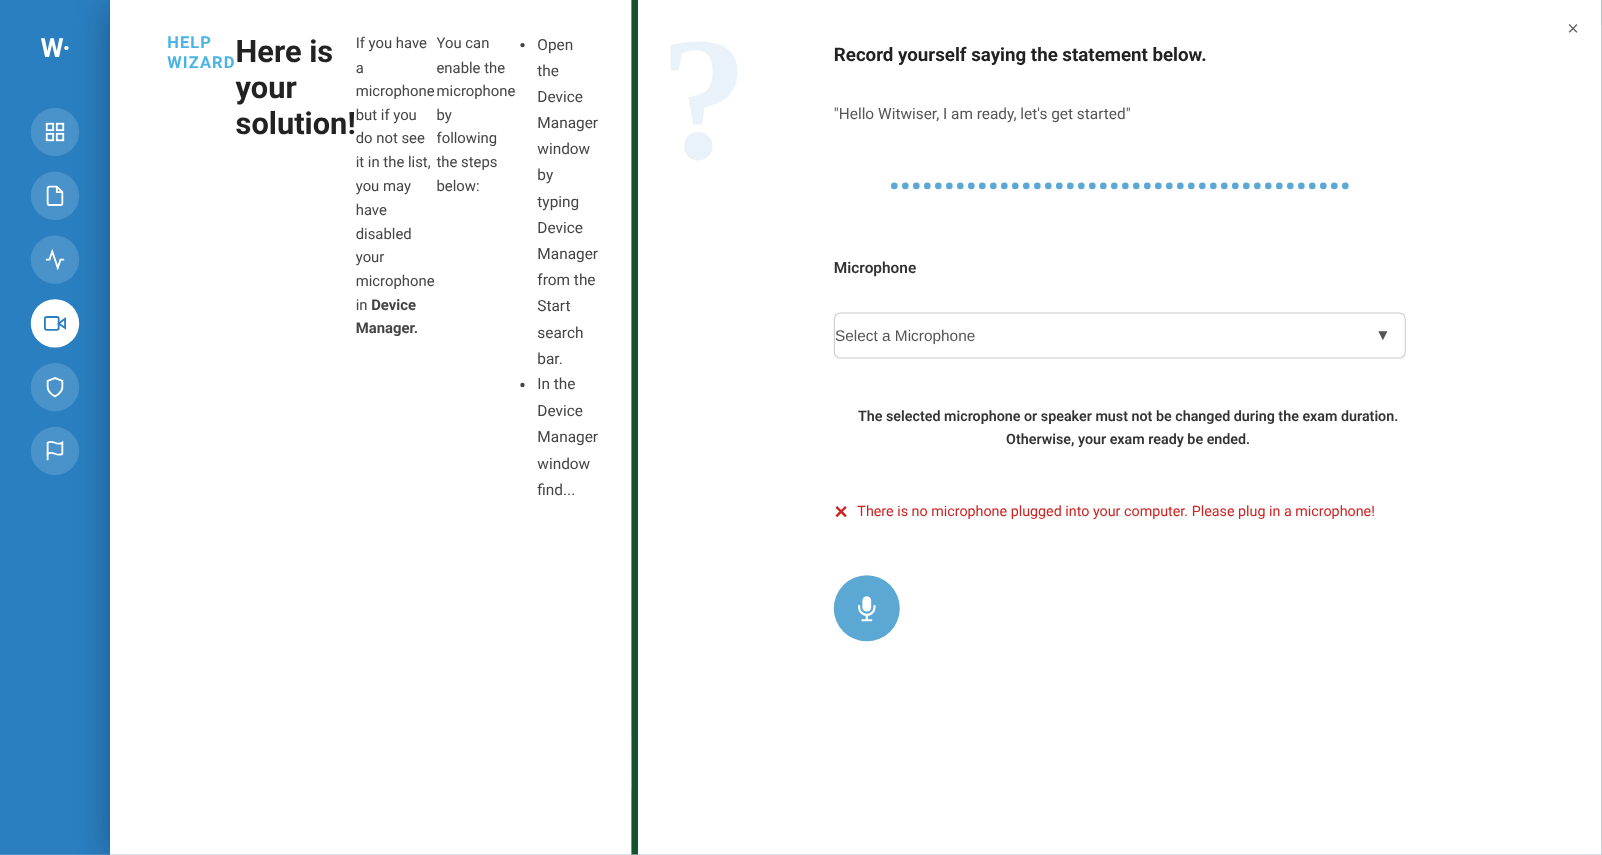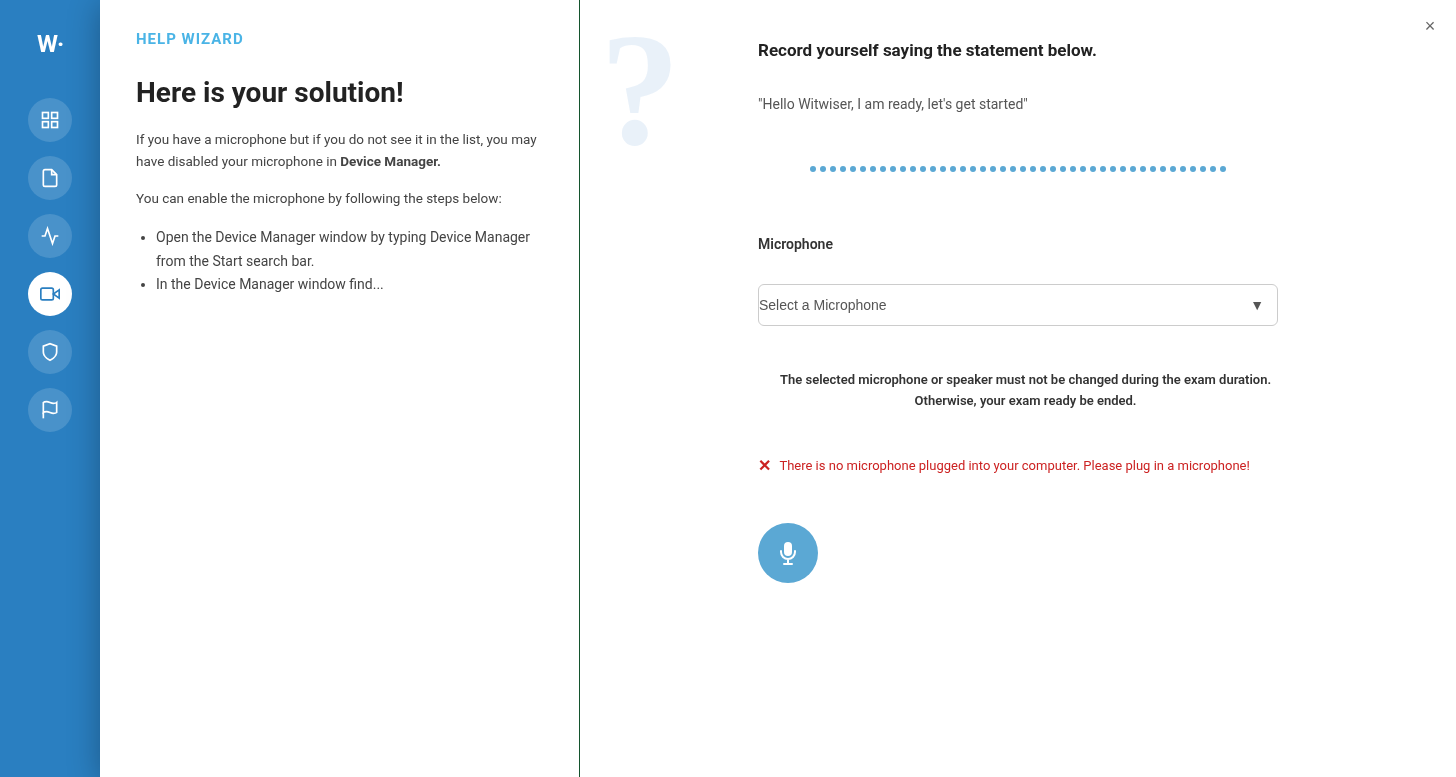--- a/index.html
+++ b/index.html
@@ -118,24 +118,24 @@
       align-items: center;
       justify-content: center;
       z-index: 20;
     }
 
     
     .left-panel {
       width: 480px;
       min-width: 480px;
       background: white;
-      padding: 30px 30px 30px 36px;
-      border-right: 1px solid #14532d;
-      display: flex;
-      flex-direction: column;
+      padding: 30px 30px 30px 52px;
+      border-right: 6px solid #14532d;
+      display: flex;
+      flex-direction: row;
       overflow: hidden;
       position: relative;
     }
 
     .help-wizard-title {
       color: #4ab4e6;
       font-size: 15px;
       font-weight: 700;
       text-transform: uppercase;
       letter-spacing: 1px;

